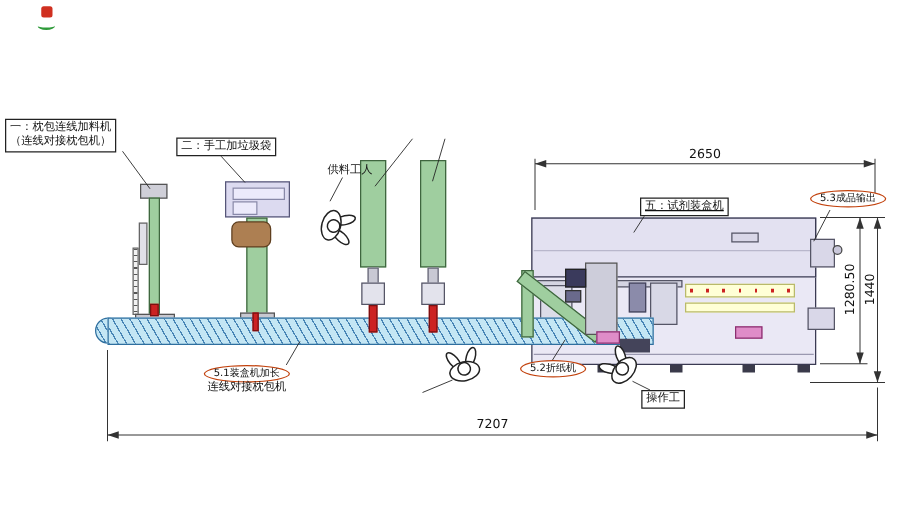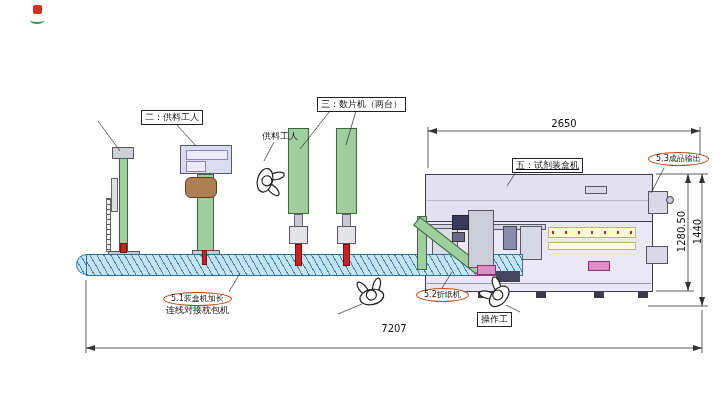--- a/index.html
+++ b/index.html
@@ -152,28 +152,31 @@
       <polygon points="700,131 691,128 691,134"></polygon>
       <polygon points="688,174 685,183 691,183"></polygon>
       <polygon points="688,291 685,282 691,282"></polygon>
       <polygon points="702,174 699,183 705,183"></polygon>
       <polygon points="702,306 699,297 705,297"></polygon>
       <polygon points="86,348 95,345 95,351"></polygon>
       <polygon points="702,348 693,345 693,351"></polygon>
     </g>
   </svg>
 
-  <div class="lbl boxed" style="left:141px;top:110px;">二：供料工人</div>
-  <div class="lbl boxed" style="left:317px;top:97px;">三：数片机（两台）</div>
+  <div class="lbl boxed" style="left:4px;top:95px;">
+    <div>一：枕包连线加料机</div>
+    <div>（连线对接枕包机）</div>
+  </div>
+  <div class="lbl boxed" style="left:141px;top:110px;">二：手工加垃圾袋</div>
   <div class="lbl" style="left:262px;top:131px;">供料工人</div>
   <div class="lbl boxed" style="left:512px;top:158px;text-decoration:underline;">五：试剂装盒机</div>
   <div class="lbl oval" style="left:648px;top:152px;">5.3成品输出</div>
   <div class="lbl oval" style="left:163px;top:292px;">5.1装盒机加长</div>
   <div class="lbl" style="left:166px;top:305px;">连线对接枕包机</div>
   <div class="lbl oval" style="left:416px;top:288px;">5.2折纸机</div>
-  <div class="lbl boxed" style="left:477px;top:312px;">操作工</div>
+  <div class="lbl boxed" style="left:513px;top:312px;">操作工</div>
 
   <div class="dim" style="left:544px;top:118px;width:40px;">2650</div>
   <div class="dim rot" style="left:653px;top:226px;width:56px;">1280.50</div>
   <div class="dim rot" style="left:669px;top:226px;width:56px;">1440</div>
-  <div class="dim" style="left:374px;top:323px;width:40px;">7207</div>
+  <div class="dim" style="left:374px;top:334px;width:40px;">7207</div>
 
 </div>
 
 </body></html>

